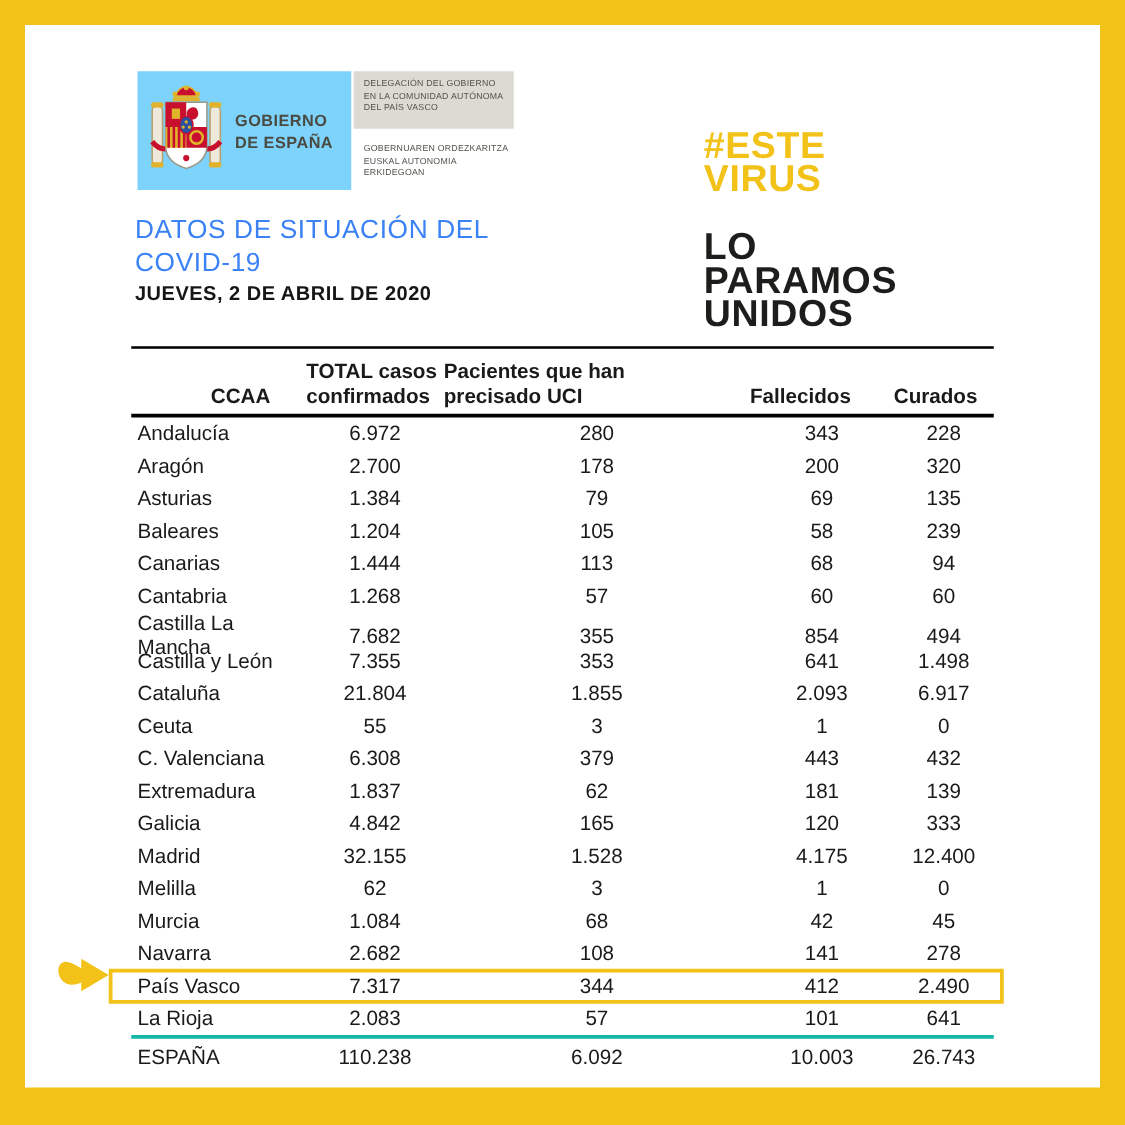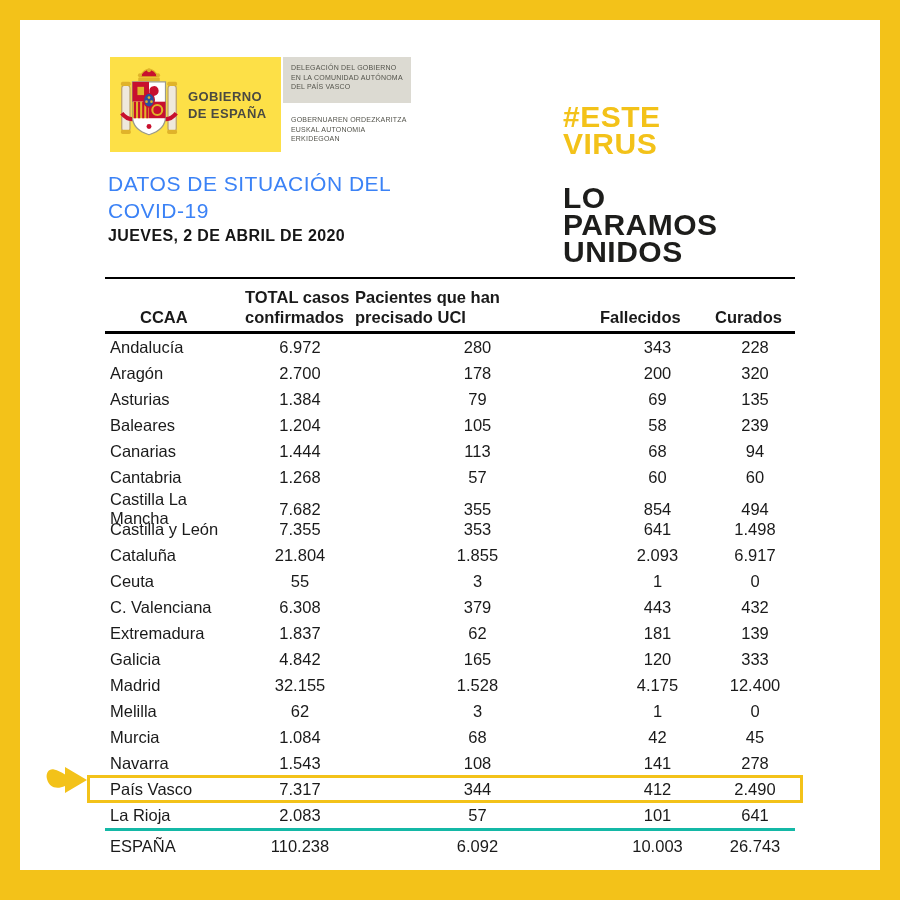--- a/index.html
+++ b/index.html
@@ -1,21 +1,21 @@
 <!DOCTYPE html>
 <html><head>
 <meta charset="utf-8">
 <style>
   html,body{margin:0;padding:0;width:900px;height:900px;overflow:hidden;
     font-family:"Liberation Sans",sans-serif;-webkit-font-smoothing:antialiased;}
   .frame{position:relative;width:900px;height:900px;background:#F3C219;}
   .sheet{position:absolute;left:20px;top:20px;width:860px;height:850px;background:#ffffff;}
 
   
-  .gov-logo{position:absolute;left:90px;top:37px;width:171px;height:95px;background:#fde047;
+  .gov-logo{position:absolute;left:90px;top:37px;width:171px;height:95px;background:#7dd3fc;
     display:flex;align-items:center;}
   .coa{margin-left:10px;flex:0 0 auto;}
   .gov-text{margin-left:10px;font-size:13px;font-weight:bold;color:#4a4a42;
     line-height:17px;letter-spacing:.4px;white-space:pre-line;}
   .deleg-box{position:absolute;left:263px;top:37px;width:128px;height:46px;background:#dcdad2;
     box-sizing:border-box;padding:6px 8px;}
   .deleg-txt{font-size:7px;line-height:9.5px;color:#53534b;letter-spacing:.2px;white-space:pre-line;}
   .deleg-eu{position:absolute;left:271px;top:95px;width:160px;font-size:7px;line-height:9.5px;
     color:#53534b;letter-spacing:.2px;white-space:pre-line;}
 
@@ -30,21 +30,21 @@
     color:#3b82f6;line-height:27px;letter-spacing:.5px;white-space:pre-line;}
   .page-date{position:absolute;left:88px;top:207px;font-size:16px;font-weight:bold;
     color:#161616;letter-spacing:.4px;text-align:right;}
 
   
   .tbl{position:absolute;left:85px;top:257px;width:690px;color:#1a1a1a;font-size:16.5px;}
   .grid{display:grid;grid-template-columns:140px 110px 245px 115px 80px;}
   .thead{border-top:2px solid #000;border-bottom:3px solid #000;min-height:45px;
     align-items:end;padding:3px 0 4px 0;font-weight:bold;}
   .hcell{text-align:left;white-space:pre-line;line-height:20px;}
-  .hcell.first{text-align:left;padding-left:5px;margin-left:30px;}
+  .hcell.first{text-align:center;padding-left:5px;margin-left:30px;}
   .trow{height:26px;align-items:center;position:relative;}
   .c{text-align:center;}
   .c0{text-align:left;padding-left:5px;}
   .hlbox{position:absolute;left:-18px;right:-8px;top:-1px;bottom:-1px;
     border:3px solid #F3C219;pointer-events:none;}
   .total{border-top:3px solid #14b8a6;height:31px;align-items:center;}
 
   
   .arrow{position:absolute;left:25px;top:747px;}
 </style>
@@ -230,21 +230,21 @@
           </div>
           <div class="grid trow">
             <div class="c c0">Murcia</div>
             <div class="c c1">1.084</div>
             <div class="c c2">68</div>
             <div class="c c3">42</div>
             <div class="c c4">45</div>
           </div>
           <div class="grid trow">
             <div class="c c0">Navarra</div>
-            <div class="c c1">1.543</div>
+            <div class="c c1">2.682</div>
             <div class="c c2">108</div>
             <div class="c c3">141</div>
             <div class="c c4">278</div>
           </div>
           <div class="grid trow">
             <div class="c c0">País Vasco</div>
             <div class="c c1">7.317</div>
             <div class="c c2">344</div>
             <div class="c c3">412</div>
             <div class="c c4">2.490</div>

